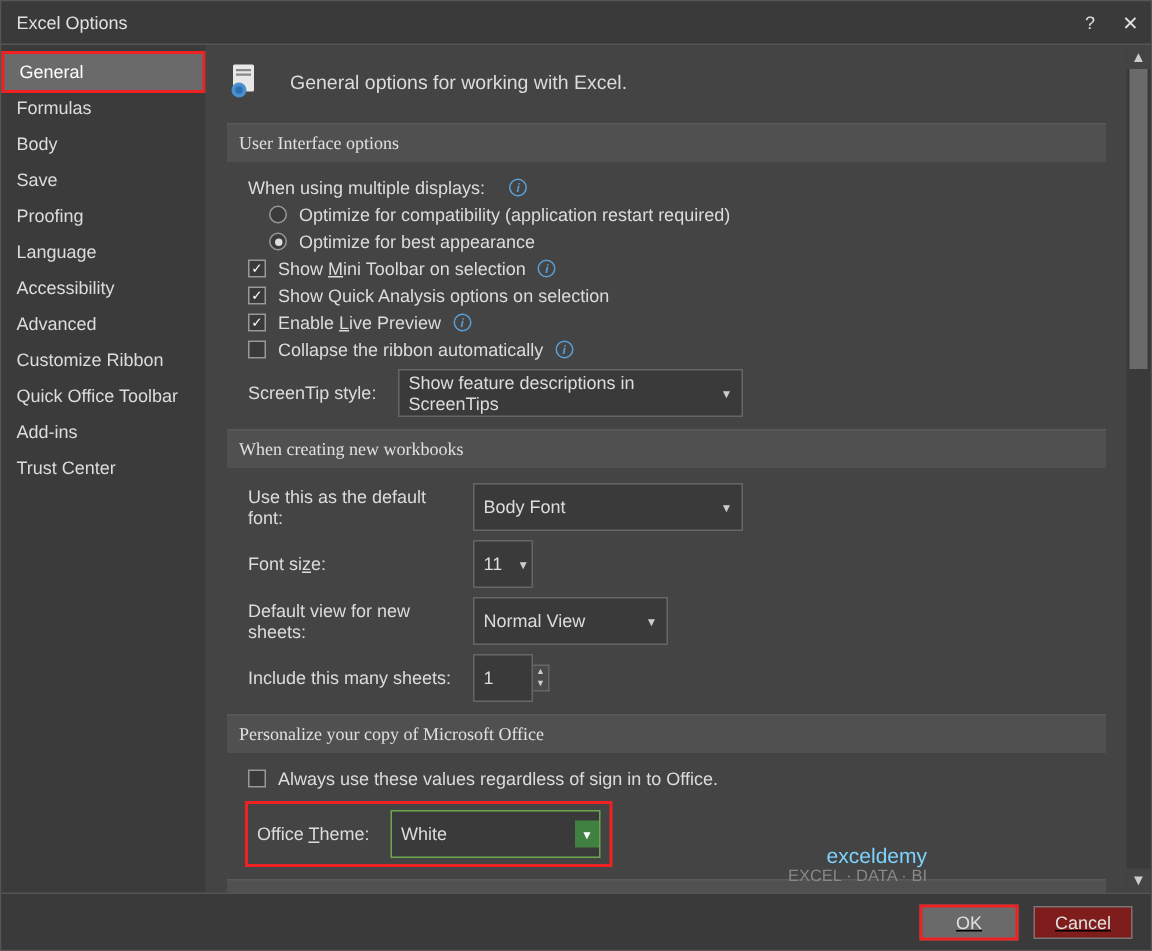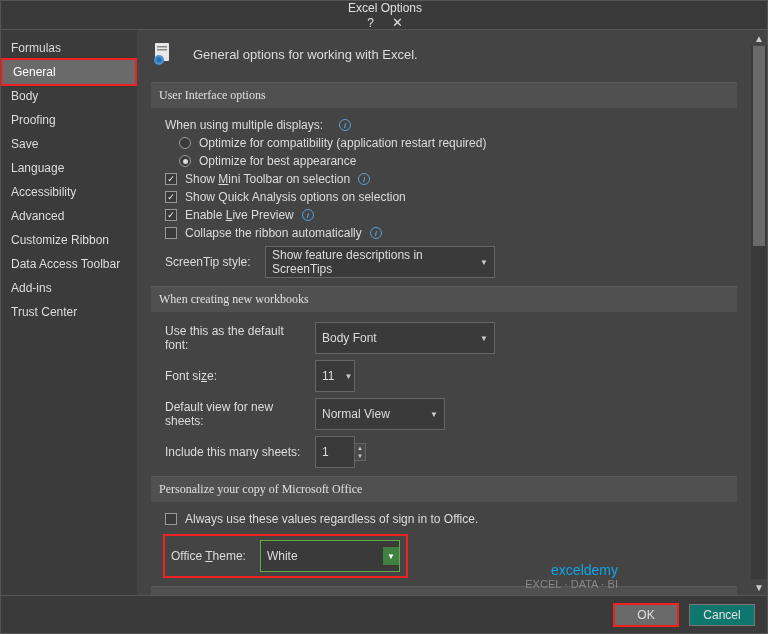--- a/index.html
+++ b/index.html
@@ -1,18 +1,18 @@
 <!DOCTYPE html>
 <html><head>
 <meta charset="utf-8">
 <style>
 * { box-sizing: border-box; margin: 0; padding: 0; font-family: "Segoe UI", Arial, sans-serif; }
 body { background: #fff; width: 768px; height: 634px; overflow: hidden; }
 .dialog { width: 768px; height: 634px; background: #3a3a3a; display: flex; flex-direction: column; border: 1px solid #555; }
-.titlebar { height: 28px; display: flex; align-items: center; justify-content: space-between; padding: 0 8px 0 10px; background: #3a3a3a; flex-direction: column; }
+.titlebar { height: 28px; display: flex; align-items: center; justify-content: space-between; padding: 0 8px 0 10px; background: #3a3a3a; }
 .titlebar .title { color: #e0e0e0; font-size: 12px; }
 .titlebar .wincontrols { display: flex; gap: 18px; align-items: center; }
 .titlebar .ctl { color: #e0e0e0; font-size: 13px; cursor: pointer; }
 .titlebar .ctl.help { font-size: 12px; }
 .body { flex: 1; display: flex; min-height: 0; border-top: 1px solid #555; }
 .sidebar { width: 136px; background: #3b3b3b; padding: 6px 0; }
 .sidebar-item { color: #dcdcdc; font-size: 12px; padding: 5px 10px; cursor: pointer; }
 .sidebar-item.selected { background: #6a6a6a; color: #fff; border: 2px solid #e22; margin: -2px 0; }
 .main-wrap { flex: 1; background: #444; position: relative; display: flex; }
 .main { flex: 1; padding: 10px 14px 10px 14px; overflow-y: auto; color: #dcdcdc; font-size: 12px; }
@@ -40,51 +40,51 @@
 .spinner { display: flex; align-items: center; }
 .spinner .input { width: 40px; }
 .spinbtns { display: flex; flex-direction: column; border: 1px solid #666; border-left: none; }
 .spinbtns div { font-size: 6px; color: #ccc; padding: 0 2px; line-height: 8px; background: #4a4a4a; }
 .form-row { display: flex; align-items: center; gap: 10px; margin: 6px 0 6px 14px; }
 .form-row .lbl { width: 140px; font-size: 12px; }
 .theme-row { display: flex; align-items: center; gap: 8px; margin: 8px 0 2px 12px; border: 2px solid #e22; padding: 4px 6px; width: fit-content; }
 .theme-row .lbl { width: auto; margin-right: 6px; }
 .theme-row .select { width: 140px; border: 1px solid #6aa84f; }
 .theme-row .select .caret-box { background: #408040; width: 16px; height: 18px; margin: -2px -6px -2px 4px; display: flex; align-items: center; justify-content: center; font-size: 8px; color: #fff; }
-.btn { background: #0f766e; border: 1px solid #777; color: #e0e0e0; font-size: 12px; padding: 3px 12px; cursor: pointer; }
-.footer { height: 38px; background: #3a3a3a; border-top: 1px solid #555; display: flex; align-items: center; justify-content: flex-end; gap: 10px; padding: 0 12px; position: relative; }
+.btn { background: #7f1d1d; border: 1px solid #777; color: #e0e0e0; font-size: 12px; padding: 3px 12px; cursor: pointer; }
+.footer { height: 38px; background: #3a3a3a; border-top: 1px solid #555; display: flex; align-items: center; justify-content: flex-end; gap: 10px; padding: 0 12px; position: relative; text-decoration: underline; }
 .footer .btn { width: 66px; text-align: center; }
 .footer .btn.ok { border: 2px solid #e22; background: #6a6a6a; }
 .watermark { position: absolute; right: 150px; bottom: 44px; color: #888; font-size: 11px; text-align: right; line-height: 1.1; }
-.watermark .big { font-size: 14px; color: #0ea5e9; }
+.watermark .big { font-size: 14px; color: #7dd3fc; }
 </style>
 </head>
 <body>
 
 <div class="dialog">
   <div class="titlebar">
     <span class="title">Excel Options</span>
     <div class="wincontrols">
       <span class="ctl help">?</span>
       <span class="ctl">✕</span>
     </div>
   </div>
 
   <div class="body">
     <div class="sidebar">
+      <div class="sidebar-item selected">General</div>
       <div class="sidebar-item">Formulas</div>
-      <div class="sidebar-item selected">General</div>
       <div class="sidebar-item">Body</div>
+      <div class="sidebar-item">Save</div>
       <div class="sidebar-item">Proofing</div>
-      <div class="sidebar-item">Save</div>
       <div class="sidebar-item">Language</div>
       <div class="sidebar-item">Accessibility</div>
       <div class="sidebar-item">Advanced</div>
       <div class="sidebar-item">Customize Ribbon</div>
-      <div class="sidebar-item">Data Access Toolbar</div>
+      <div class="sidebar-item">Quick Office Toolbar</div>
       <div class="sidebar-item">Add-ins</div>
       <div class="sidebar-item">Trust Center</div>
     </div>
 
     <div class="main-wrap">
       <div class="main">
 
         <div class="header-row">
           <span class="icn">
             <svg viewBox="0 0 28 28">

